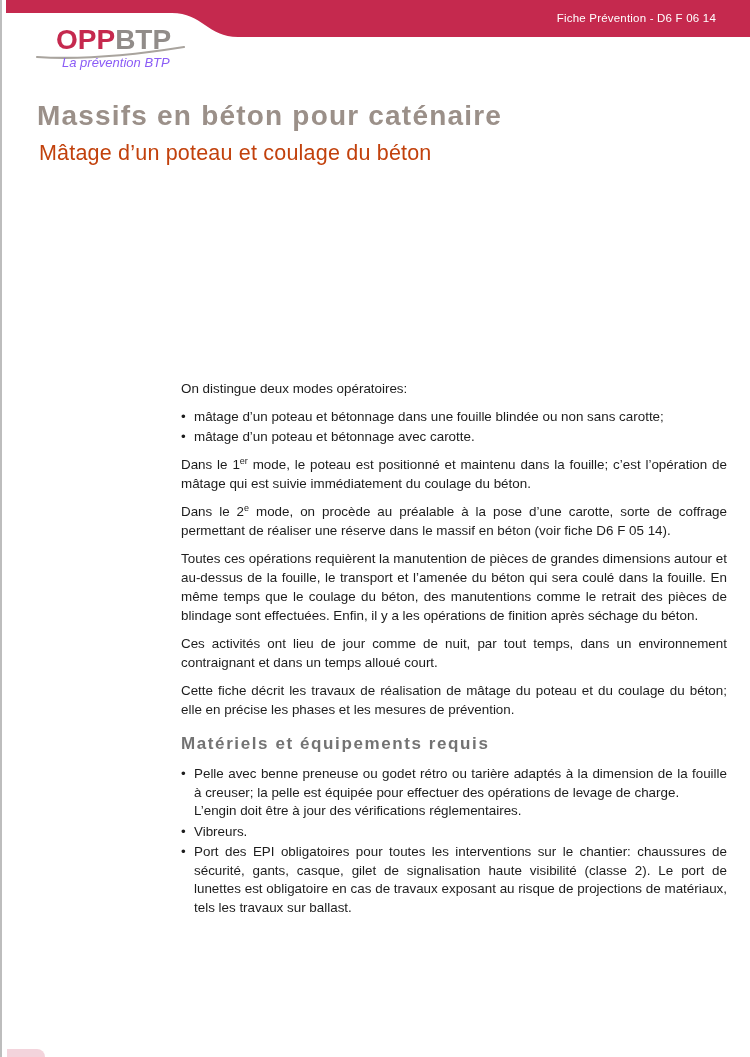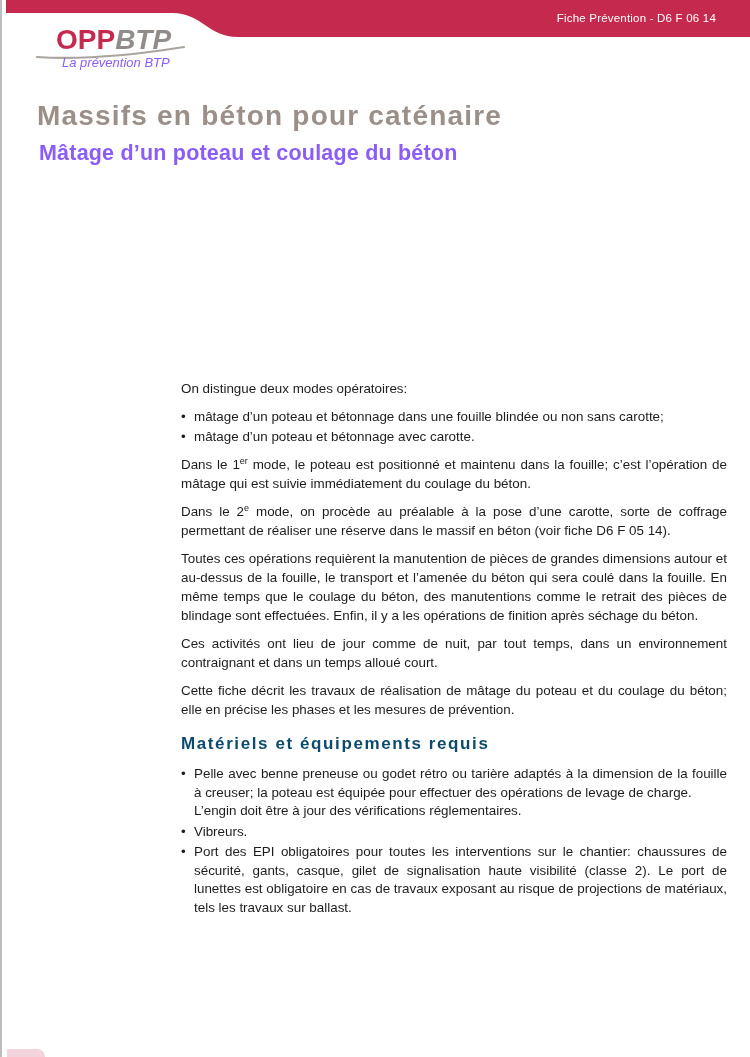--- a/index.html
+++ b/index.html
@@ -23,57 +23,57 @@
     margin-left:32px;
   }
   
   .logo{position:absolute;left:36px;top:22px;width:200px;height:55px;}
   .logo-text{
     position:absolute;left:20px;top:2px;
     font-size:28px;font-weight:bold;letter-spacing:0;
     white-space:nowrap;
   }
   .logo-opp{color:#c5294e;}
-  .logo-btp{color:#918c89;font-style:italic;}
+  .logo-btp{color:#918c89;}
   .logo-swoosh{position:absolute;left:0;top:23px;}
   .logo-tagline{
     position:absolute;left:26px;top:33px;
     font-style:italic;font-size:13px;color:#8b5cf6;
     white-space:nowrap;
   }
   
   .page-title{
     position:absolute;left:37px;top:100px;
     font-size:28px;font-weight:bold;color:#9b9089;
     letter-spacing:1.2px;white-space:nowrap;
   }
   .page-subtitle{
     position:absolute;left:39px;top:141px;
-    font-size:21.5px;font-weight:bold;color:#8b5cf6;
+    font-size:21.5px;font-weight:normal;color:#c2410c;
     letter-spacing:.2px;white-space:nowrap;
   }
   
   .content{
     position:absolute;left:181px;top:379px;width:546px;
     font-size:13.4px;line-height:19px;color:#1d1d1d;
     text-align:justify;
     -webkit-hyphens:manual;hyphens:manual;
   }
   .content p{margin:0 0 9px 0;}
   sup{font-size:9px;line-height:0;}
   ul.bullets{list-style:none;margin:1px 0 9px 0;padding:0;}
   ul.bullets > li{
     position:relative;padding-left:13px;margin:0 0 1px 0;
   }
   ul.bullets > li::before{
     content:"\2022";position:absolute;left:0;top:0;
   }
   .section-heading{
     margin:15px 0 12px 0;
-    color:#0c4a6e;font-size:17px;font-weight:bold;
+    color:#737373;font-size:17px;font-weight:bold;
     letter-spacing:1.6px;
   }
   ul.equipment{list-style:none;margin:0;padding:0;line-height:18.5px;}
   ul.equipment > li{position:relative;padding-left:13px;margin:0 0 2px 0;}
   ul.equipment > li::before{content:"\2022";position:absolute;left:0;top:0;}
   
   .footer-accent{
     position:absolute;left:7px;bottom:0;width:38px;height:8px;
     background:#f3d4dc;border-top-right-radius:8px;
   }
@@ -117,21 +117,21 @@
     <p><span>Dans le 2</span><sup>e</sup><span> mode, on procède au préalable à la pose d’une carotte, sorte de coffrage permet­tant de réaliser une réserve dans le massif en béton (voir fiche D6 F 05 14).</span></p>
 
     <p>Toutes ces opérations requièrent la manutention de pièces de grandes dimensions autour et au-dessus de la fouille, le transport et l’amenée du béton qui sera coulé dans la fouille. En même temps que le coulage du béton, des manutentions comme le retrait des pièces de blindage sont effectuées. Enfin, il y a les opérations de finition après séchage du béton.</p>
     <p>Ces activités ont lieu de jour comme de nuit, par tout temps, dans un environnement contrai­gnant et dans un temps alloué court.</p>
     <p>Cette fiche décrit les travaux de réalisation de mâtage du poteau et du coulage du béton; elle en précise les phases et les mesures de prévention.</p>
 
     <h2 class="section-heading">Matériels et équipements requis</h2>
 
     <ul class="equipment">
       <li>
-        <div>Pelle avec benne preneuse ou godet rétro ou tarière adaptés à la dimension de la fouille à creuser; la poteau est équipée pour effectuer des opérations de levage de charge.</div>
+        <div>Pelle avec benne preneuse ou godet rétro ou tarière adaptés à la dimension de la fouille à creuser; la pelle est équipée pour effectuer des opérations de levage de charge.</div>
         <div>L’engin doit être à jour des vérifications réglementaires.</div>
       </li>
       <li>
         <div>Vibreurs.</div>
       </li>
       <li>
         <div>Port des EPI obligatoires pour toutes les interventions sur le chantier: chaussures de sécurité, gants, casque, gilet de signalisation haute visibilité (classe 2). Le port de lunettes est obligatoire en cas de travaux exposant au risque de projections de matériaux, tels les travaux sur ballast.</div>
       </li>
     </ul>
   </div>

